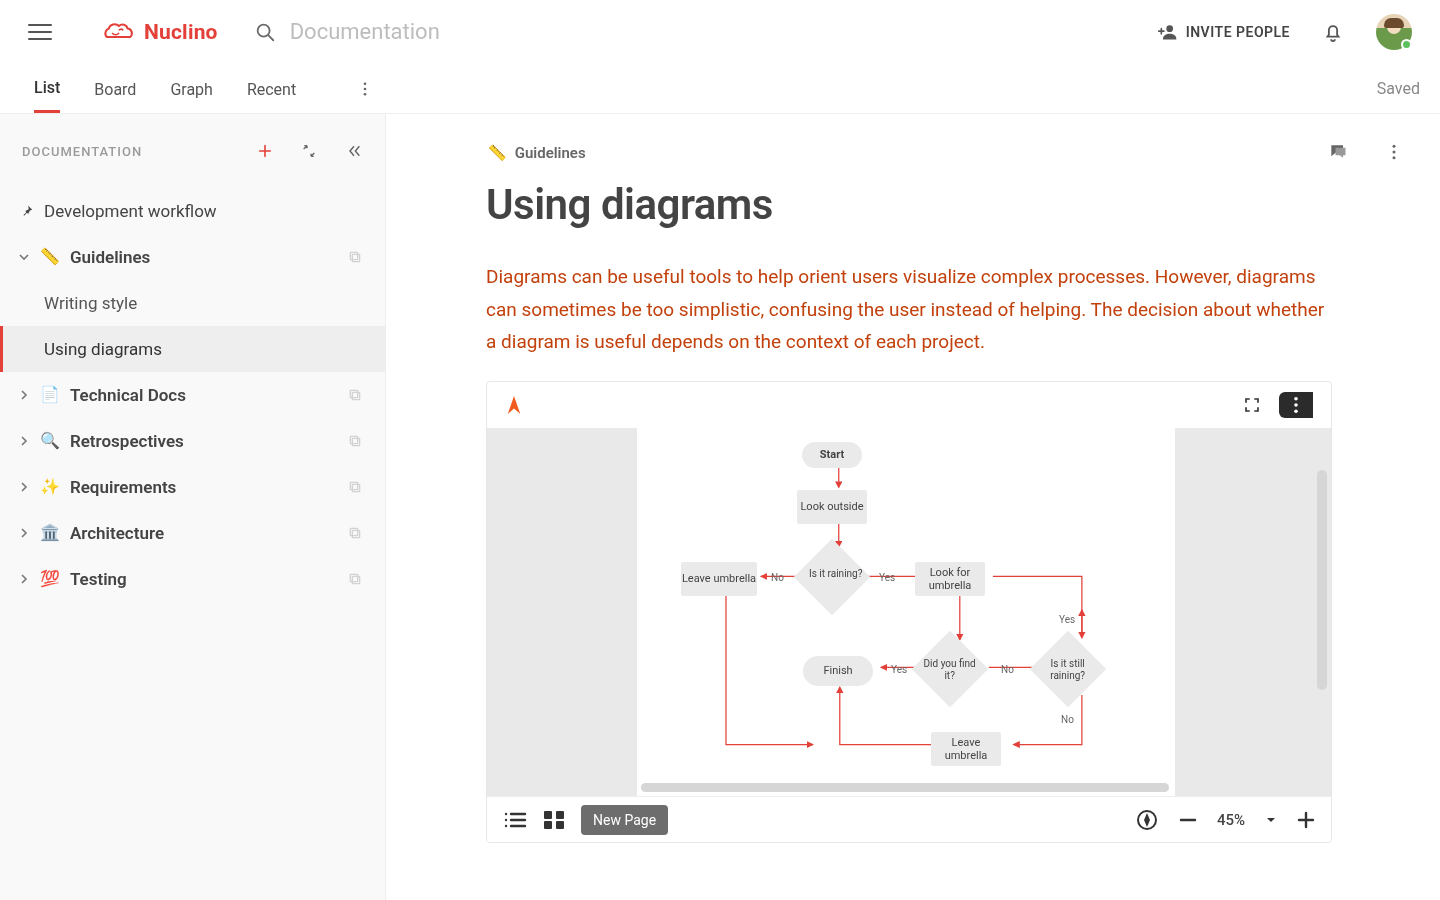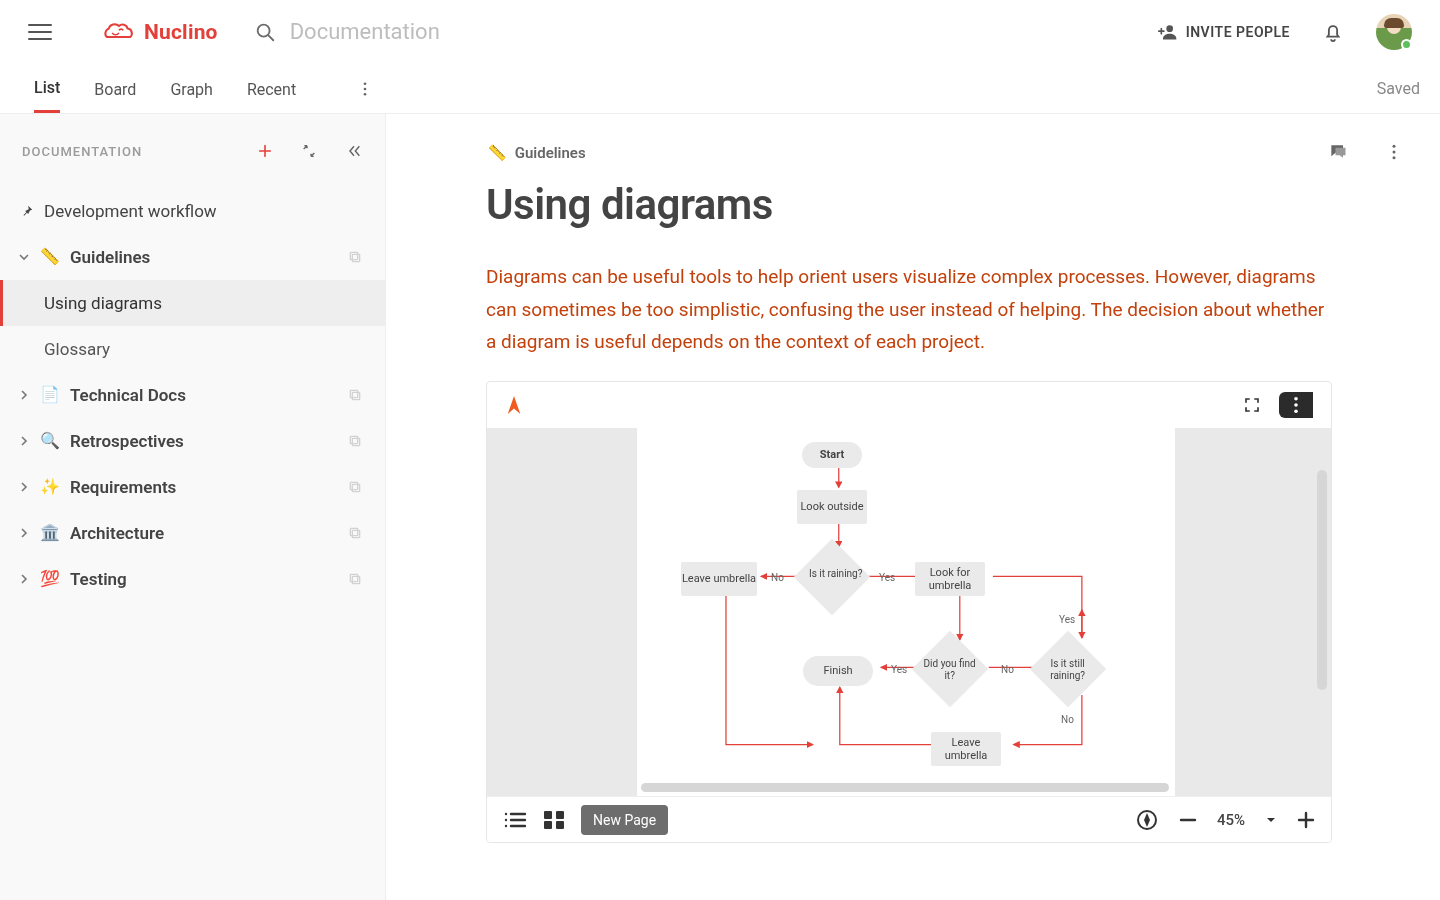--- a/index.html
+++ b/index.html
@@ -267,25 +267,25 @@
           </span>
         <span class="side-emoji">📏</span>
         <span>Guidelines</span>
         <span class="trail-icon">
             <svg viewBox="0 0 24 24" fill="none" stroke="#999" stroke-width="2">
               <rect x="8" y="8" width="11" height="11" rx="1"></rect>
               <rect x="5" y="5" width="11" height="11" rx="1"></rect>
             </svg>
           </span>
       </div>
+      <div class="side-item sub">
+          <span>Writing style</span>
+        </div>
       <div class="side-item sub active">
           <span>Using diagrams</span>
-        </div>
-      <div class="side-item sub">
-          <span>Glossary</span>
         </div>
 
       <div class="side-item bold">
         <span class="chev">
             <svg viewBox="0 0 10 10">
               <path d="M3 1l4 4-4 4" fill="none" stroke="#777" stroke-width="1.6"></path>
             </svg>
           </span>
         <span class="side-emoji">📄</span>
         <span>Technical Docs</span>

